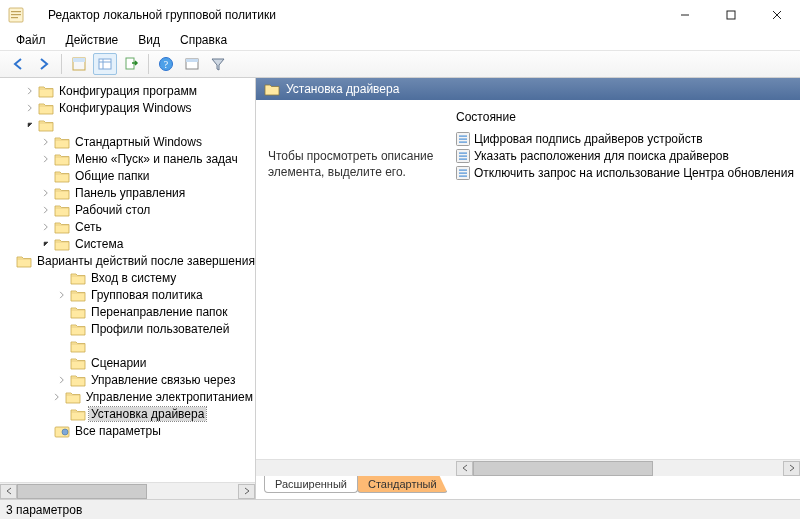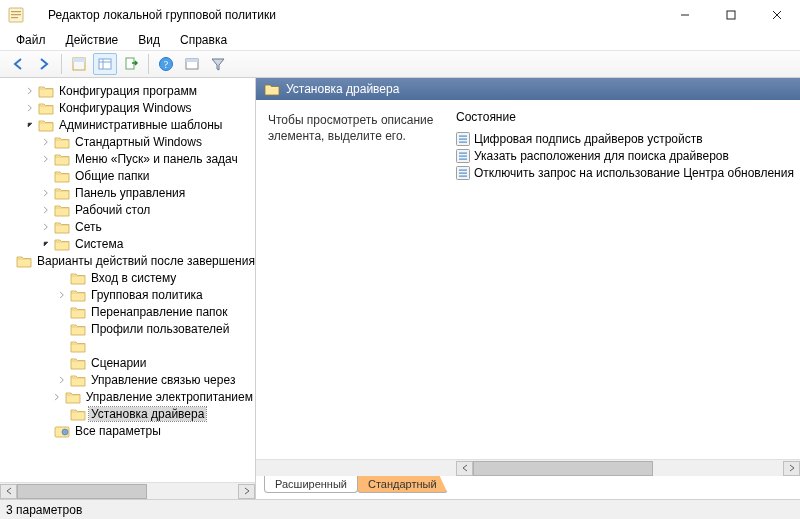--- a/index.html
+++ b/index.html
@@ -114,20 +114,21 @@
     flex:1 1 auto;
     display:flex;
     overflow:hidden;
     padding-top:8px;
   }
   .desc-col {
     width: 200px;
     padding: 4px 8px 4px 12px;
     font-size:12px;
     color:#333;
+    margin-top:36px;
   }
   .list-col {
     flex:1 1 auto;
     overflow:hidden;
   }
   .col-header {
     font-size:12px; color:#000;
     padding:2px 4px 6px 0;
   }
   .list-item {
@@ -333,21 +334,20 @@
         <div class="tree-row">
           <span class="spacer" style="width: 22px;"></span>
           <span class="exp open">
             <svg width="10" height="10" viewBox="0 0 16 16">
               <use href="#chev-down"></use>
             </svg>
           </span>
           <span class="folder-icon"><svg viewBox="0 0 16 14" width="16" height="14">
               <use href="#ico-folder"></use>
             </svg></span>
-          <span class="tree-label">Административные шаблоны</span>
         </div>
         <div class="tree-row">
           <span class="spacer" style="width: 38px;"></span>
           <span class="exp ">
             <svg width="10" height="10" viewBox="0 0 16 16">
               <use href="#chev-right"></use>
             </svg>
           </span>
           <span class="folder-icon"><svg viewBox="0 0 16 14" width="16" height="14">
               <use href="#ico-folder"></use>

